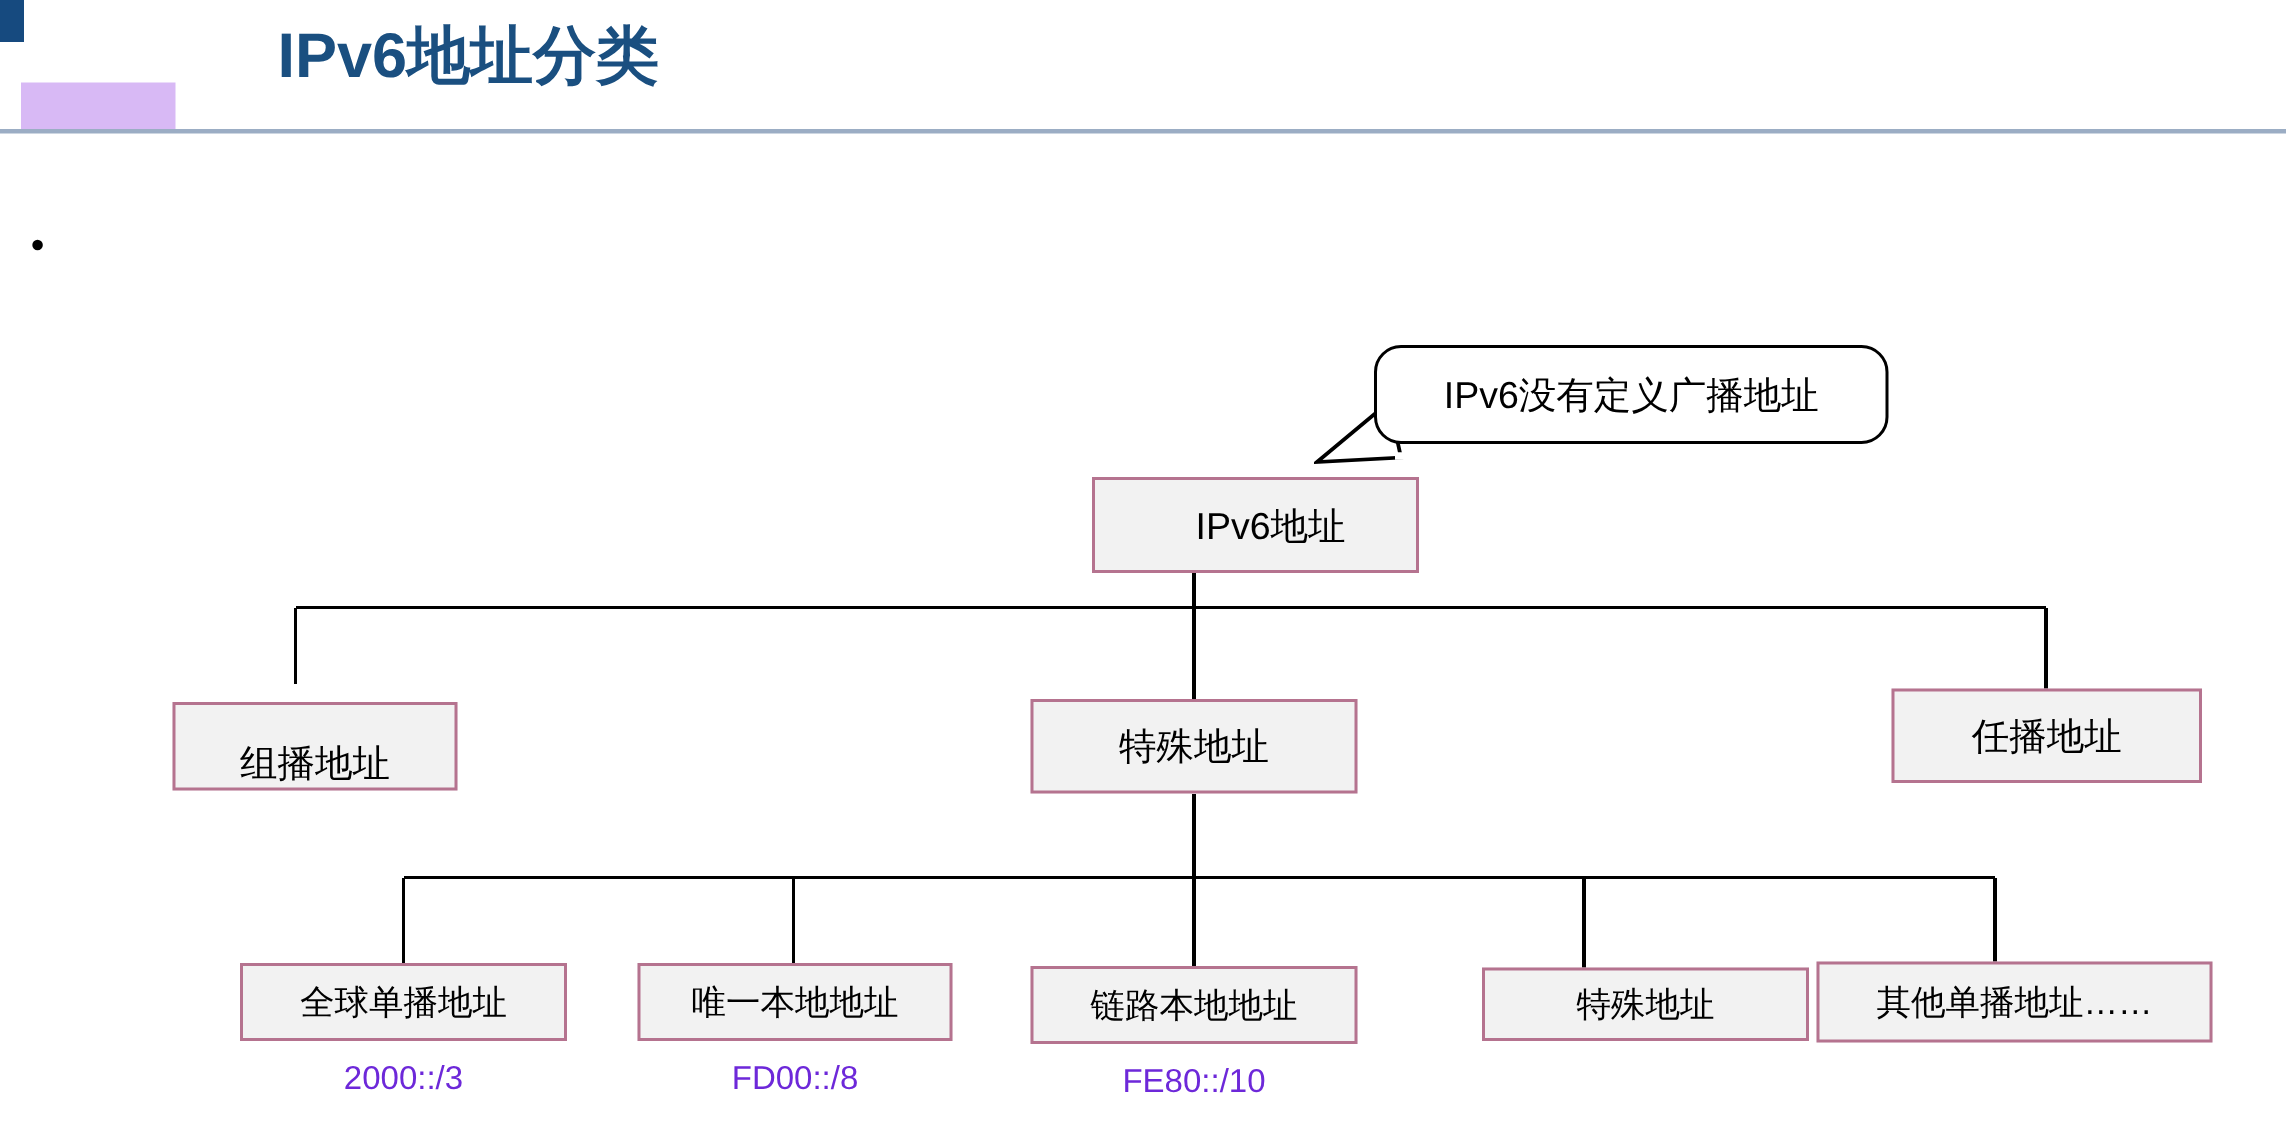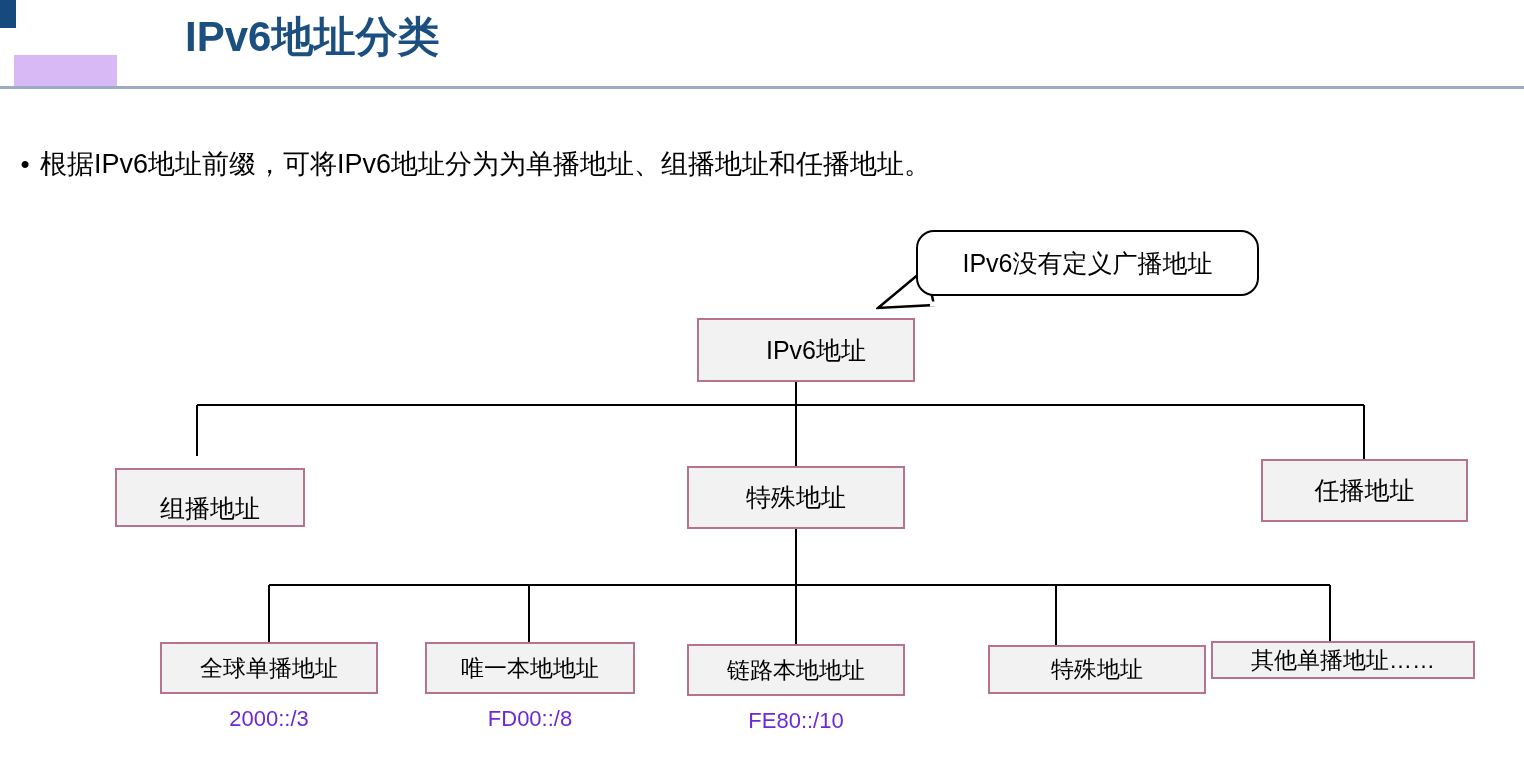--- a/index.html
+++ b/index.html
@@ -126,21 +126,20 @@
 </head>
 <body>
 
 <div class="hdr-block-dark"></div>
 <div class="hdr-block-purple"></div>
 <div class="hdr-rule"></div>
 <div class="page-title">IPv6地址分类</div>
 
 <div class="bullet-row">
   <span class="bullet-dot">•</span>
-  <span class="bullet-text">根据IPv6地址前缀，可将IPv6地址分为为单播地址、组播地址和任播地址。</span>
 </div>
 
 <div class="diagram">
   <svg width="1524" height="758" viewBox="0 0 1524 758" xmlns="http://www.w3.org/2000/svg">
     <g stroke="#000000" stroke-width="2.5" fill="none" shape-rendering="crispEdges">
 
       <line x1="796" y1="382" x2="796" y2="405"></line>
 
       <line x1="197" y1="405" x2="1364" y2="405"></line>
 
@@ -165,21 +164,21 @@
   <svg width="70" height="48" viewBox="0 0 70 48" xmlns="http://www.w3.org/2000/svg">
     <path d="M 50 0 L 2 40 L 58 37 Z" fill="#ffffff" stroke="#000000" stroke-width="2.5" stroke-linejoin="miter"></path>
     <line x1="44" y1="2" x2="64" y2="2" stroke="#ffffff" stroke-width="5"></line>
     <line x1="54" y1="36" x2="66" y2="36" stroke="#ffffff" stroke-width="5"></line>
   </svg>
 </div>
 <div class="callout">
   <span>IPv6没有定义广播地址</span>
 </div>
 
-<div class="node" style="left:697px; top:318px; width:218px; height:64px;padding-left:20px;">
+<div class="node" style="left:728px; top:318px; width:218px; height:64px;padding-left:20px;">
   <span>IPv6地址</span>
 </div>
 
 <div class="node" style="left:115px; top:468px; width:190px; height:59px;align-items:flex-end;">
   <span>组播地址</span>
 </div>
 
 <div class="node" style="left:687px; top:466px; width:218px; height:63px;">
   <span>特殊地址</span>
 </div>
@@ -197,19 +196,19 @@
 </div>
 
 <div class="node small" style="left:687px; top:644px; width:218px; height:52px;">
   <span>链路本地地址</span>
 </div>
 
 <div class="node small" style="left:988px; top:645px; width:218px; height:49px;">
   <span>特殊地址</span>
 </div>
 
-<div class="node small" style="left:1211px; top:641px; width:264px; height:38px;">
+<div class="node small" style="left:1211px; top:641px; width:264px; height:54px;">
   <span>其他单播地址……</span>
 </div>
 
 <div class="prefix" style="left:160px; top:706px; width:218px;">2000::/3</div>
 <div class="prefix" style="left:425px; top:706px; width:210px;">FD00::/8</div>
 <div class="prefix" style="left:687px; top:708px; width:218px;">FE80::/10</div>
 
 </body></html>

